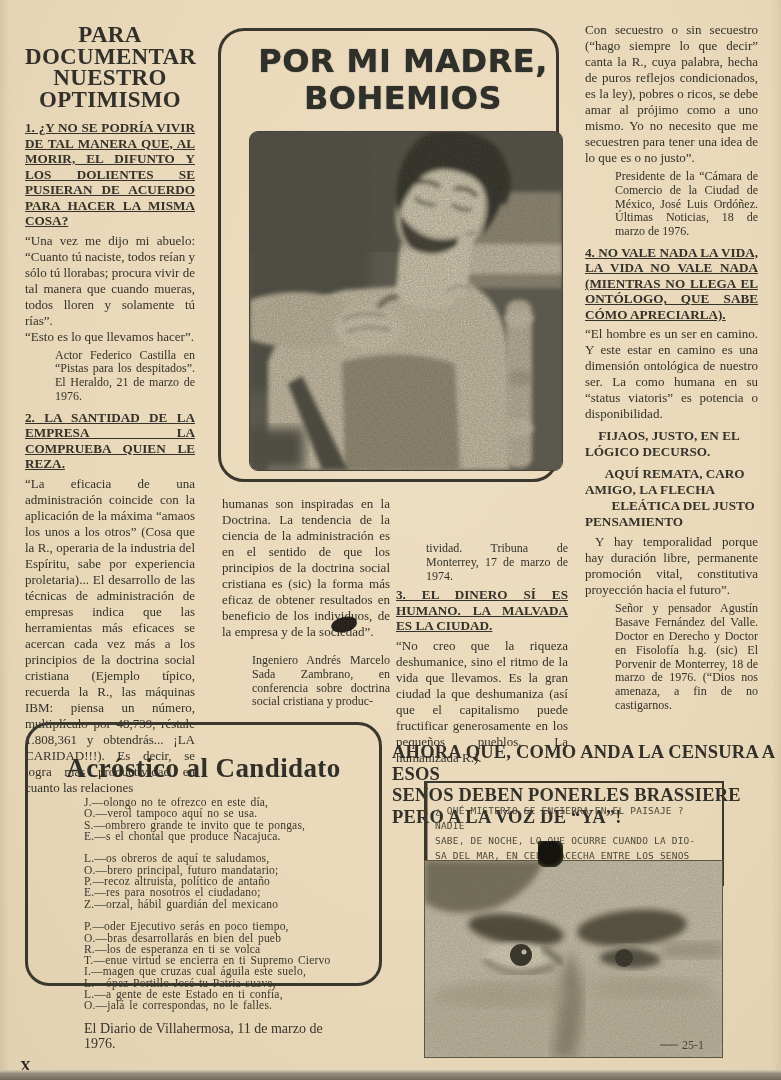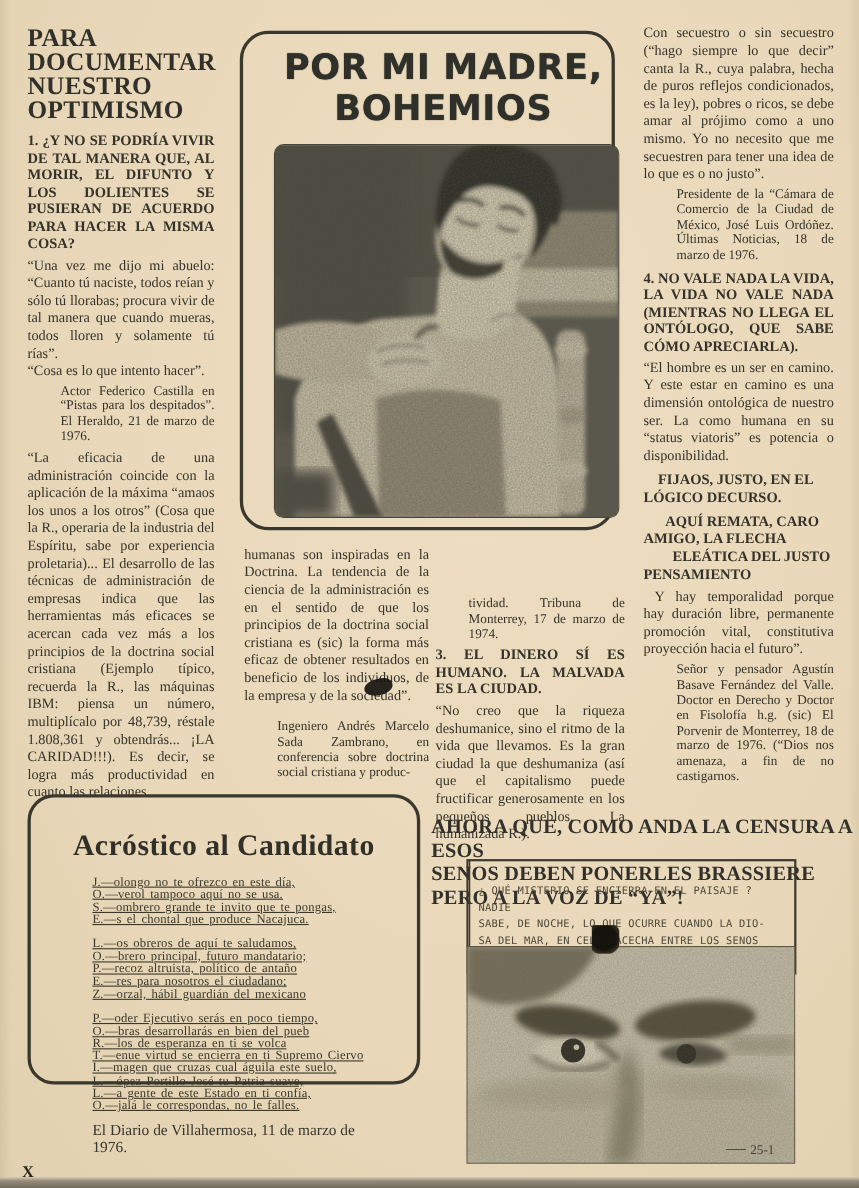--- a/index.html
+++ b/index.html
@@ -4,24 +4,24 @@
 <style>
   html,body{margin:0;padding:0;}
   #page{
     position:relative; width:781px; height:1080px; overflow:hidden;
     background:radial-gradient(ellipse at 55% 35%, #eedec2 0%, #e9d8b9 55%, #e2d1b0 100%);
     font-family:"Liberation Serif", serif; color:#34322a;
   }
   .abs{position:absolute;}
   .body-text{font-size:13px; line-height:16px; text-align:justify;}
   .bseg{font-weight:normal;}
-  .heading{font-size:13.2px; line-height:15.5px; font-weight:bold; text-align:justify;}
+  .heading{font-size:13.2px; line-height:15.5px; font-weight:bold; text-align:justify;text-decoration:underline;}
   .credit{font-size:12px; line-height:13.8px; padding-left:30px; text-align:justify;margin-top:44px;}
   .gap4{margin-top:4px;} .gap6{margin-top:6px;}
-  .left-title{font-size:23px; line-height:21.5px; font-weight:bold; text-align:left; letter-spacing:.3px; margin-bottom:10px; color:#31302a;}
+  .left-title{font-size:23px; line-height:21.5px; font-weight:bold; text-align:center; letter-spacing:.3px; margin-bottom:10px; color:#31302a;}
   
   .feature-box{left:218px; top:28px; width:341px; height:454px; border:3px solid #3a382e; border-radius:26px; box-sizing:border-box;padding-left:29px;}
   .feature-headline{
     padding-top:12px; text-align:center;
     font-family:"DejaVu Sans", sans-serif; font-weight:bold;
     font-size:32px; line-height:37px; letter-spacing:.5px; color:#30302a;
     white-space:pre-line; text-shadow:0 0 1px #30302a;
   }
   .photo-frame{margin:15px auto 0; width:312px; height:338px; border-radius:8px; overflow:hidden; outline:1px solid #45433a;}
   
@@ -37,21 +37,21 @@
     left:424px; top:781px; width:300px; box-sizing:border-box;
     border:2.5px solid #3b382c; padding:20px 7px 6px 9px;
     font-family:"DejaVu Sans Mono", monospace; font-size:9.5px; line-height:15px;
     letter-spacing:.2px; white-space:pre-line; color:#4c483a;
     box-shadow:inset 3px 0 0 -1.5px #3b382c;
   }
   .eyes-photo{left:424px; top:860px; width:299px; height:198px;}
   
   .acrostic-box{left:25px; top:722px; width:357px; height:264px; border:3px solid #3a382e; border-radius:24px; box-sizing:border-box;}
   .acrostic-title{margin-top:28px; text-align:center; font-size:27px; font-weight:bold; letter-spacing:.4px; color:#302f28;}
-  .acrostic-poem{margin:13px 0 0 56px; font-size:11.5px; line-height:11.3px; white-space:pre-line; letter-spacing:.2px; word-spacing:1.5px; color:#3a382c;text-decoration:underline;}
+  .acrostic-poem{margin:13px 0 0 56px; font-size:11.5px; line-height:11.3px; white-space:pre-line; letter-spacing:.2px; word-spacing:1.5px; color:#3a382c;}
   .acrostic-credit{margin:9px 0 0 56px; width:258px; font-size:14px; line-height:15.5px; color:#36342c;}
   
   .blot1{left:331px; top:617px; width:26px; height:15px; background:#17150f; border-radius:60% 40% 55% 45%; transform:rotate(-8deg); opacity:.92;}
   .blot2{left:538px; top:841px; width:25px; height:26px; background:radial-gradient(circle at 45% 45%, #15130e 55%, #34301f 75%, rgba(52,48,31,0) 82%);}
   .x-mark{left:20px; top:1058px; font-size:15px; font-weight:bold; color:#24231c;}
   .bottom-strip{left:0; top:1070px; width:781px; height:10px; background:linear-gradient(#d8ccb1, #968d7c 35%, #6f6858);}
   .left-edge{left:0; top:0; width:10px; height:1080px; background:linear-gradient(90deg, rgba(120,100,70,.12), rgba(120,100,70,0));}
   .right-edge{left:771px; top:0; width:10px; height:1080px; background:linear-gradient(270deg, rgba(120,100,70,.10), rgba(120,100,70,0));}
 </style>
 </head>
@@ -59,22 +59,23 @@
 
 <div id="page">
 
   <div class="abs left-edge"></div>
   <div class="abs right-edge"></div>
 
   <div class="abs left-col">
     <div class="left-title">PARA DOCUMENTAR NUESTRO OPTIMISMO</div>
     <div class="heading">1. ¿Y NO SE PODRÍA VIVIR DE TAL MANERA QUE, AL MORIR, EL DIFUNTO Y LOS DOLIENTES SE PUSIERAN DE ACUERDO PARA HACER LA MISMA COSA?</div>
     <div class="body-text gap4"><span>“Una vez me dijo mi abuelo: “Cuanto tú naciste, todos reían y sólo tú llorabas; </span><span class="bseg">procura vivir de tal manera que cuando mueras, todos lloren y solamente tú rías”.</span></div>
-    <div class="body-text">“Cosa es lo que intento hacer”.</div>
+    <div class="body-text">“Esto es lo que llevamos hacer”.</div>
     <div class="credit gap4"><span>Actor Federico Castilla en “Pistas para los despitados”. </span><span class="bseg">El Heraldo,</span><span> 21 de marzo de 1976.</span></div>
+    <div class="heading gap6">2. LA SANTIDAD DE LA EMPRESA LA COMPRUEBA QUIEN LE REZA.</div>
     <div class="body-text gap4"><span class="bseg">“La eficacia de una administración coincide con la aplicación de la máxima “amaos los unos a los otros”</span><span> (Cosa que la R., operaria de la industria del Espíritu, sabe por experiencia proletaria)... El desarrollo de las técnicas de administración de empresas indica que </span><span class="bseg">las herramientas más eficaces se acercan cada vez más a los principios de la doctrina social cristiana</span><span> (Ejemplo típico, recuerda la R., las máquinas IBM: piensa un número, multiplícalo por 48,739, réstale 1.808,361 y obtendrás... ¡LA CARIDAD!!!). </span><span class="bseg">Es decir, se logra más productividad en cuanto las relaciones</span></div>
   </div>
 
   <div class="abs feature-box">
     <div class="feature-headline">POR MI MADRE,
 BOHEMIOS</div>
     <div class="photo-frame">
       <svg viewBox="0 0 312 338" width="312" height="338">
         <defs>
           <filter id="soft1">

